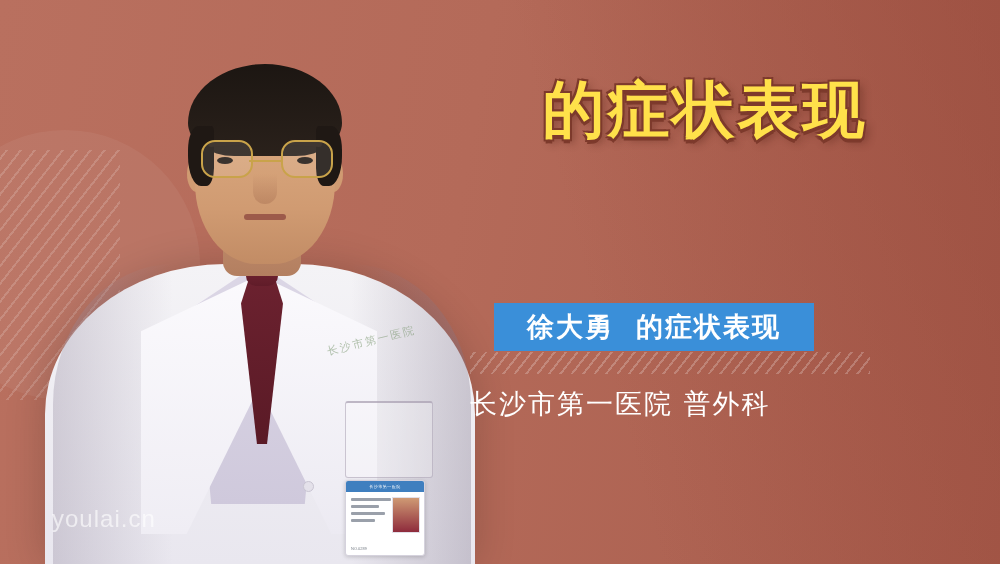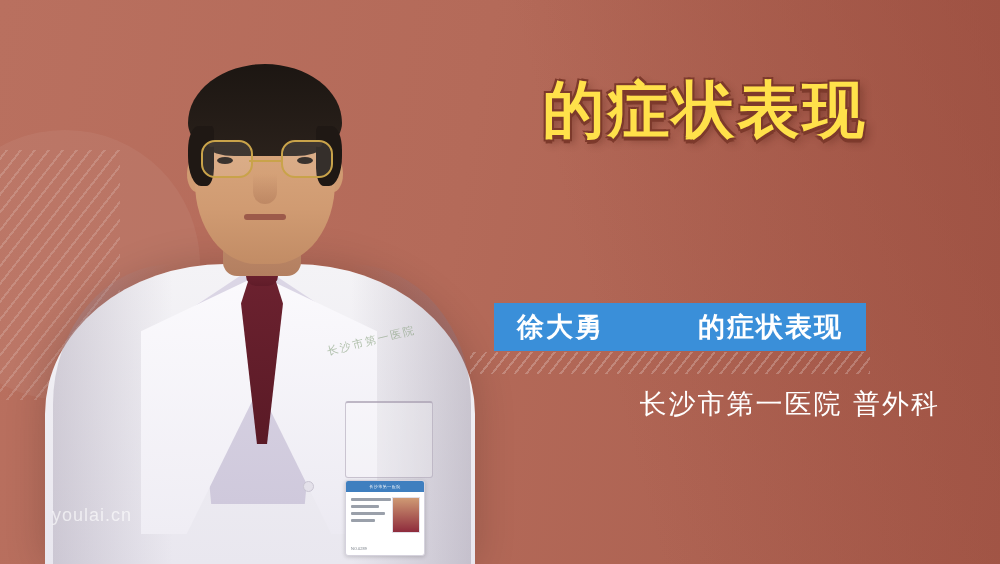--- a/index.html
+++ b/index.html
@@ -255,55 +255,54 @@
     letter-spacing: 3px;
     text-shadow:
       -2px -2px 0 #7d3a2c,  2px -2px 0 #7d3a2c,
       -2px  2px 0 #7d3a2c,  2px  2px 0 #7d3a2c,
        0px  4px 0 #7d3a2c,  4px  4px 8px rgba(80,30,20,0.45);
   }
   .namebar {
     position: absolute;
     left: 494px;
     top: 303px;
-    width: 372px;
+    width: 320px;
     height: 48px;
     background: #3a8fd9;
     display: flex;
     align-items: center;
     justify-content: center;
-    gap: 36px;
   }
   .namebar span {
     font-family: "DejaVu Sans", "Liberation Sans", sans-serif;
     font-size: 27px;
     font-weight: bold;
     color: #ffffff;
     letter-spacing: 2px;
   }
   .namebar .gap { display: inline-block; width: 22px; }
   .affil {
     position: absolute;
     left: 470px;
     top: 386px;
     width: 470px;
-    text-align: right;
+    text-align: left;
     font-family: "DejaVu Sans", "Liberation Sans", sans-serif;
     font-size: 27px;
     color: #ffffff;
     letter-spacing: 2px;
   }
 
   
   .watermark {
     position: absolute;
     left: 52px;
     top: 505px;
     font-family: "Liberation Sans", sans-serif;
-    font-size: 18px;
+    font-size: 24px;
     color: rgba(255,255,255,0.62);
     letter-spacing: 1px;
   }
 </style>
 </head>
 <body>
 
 <div class="stage">
 
   <div class="bg-base"></div>

